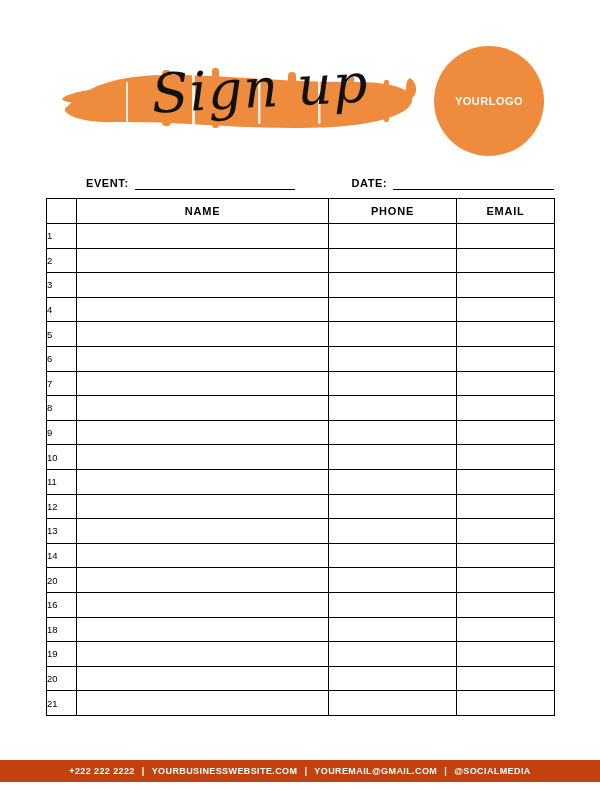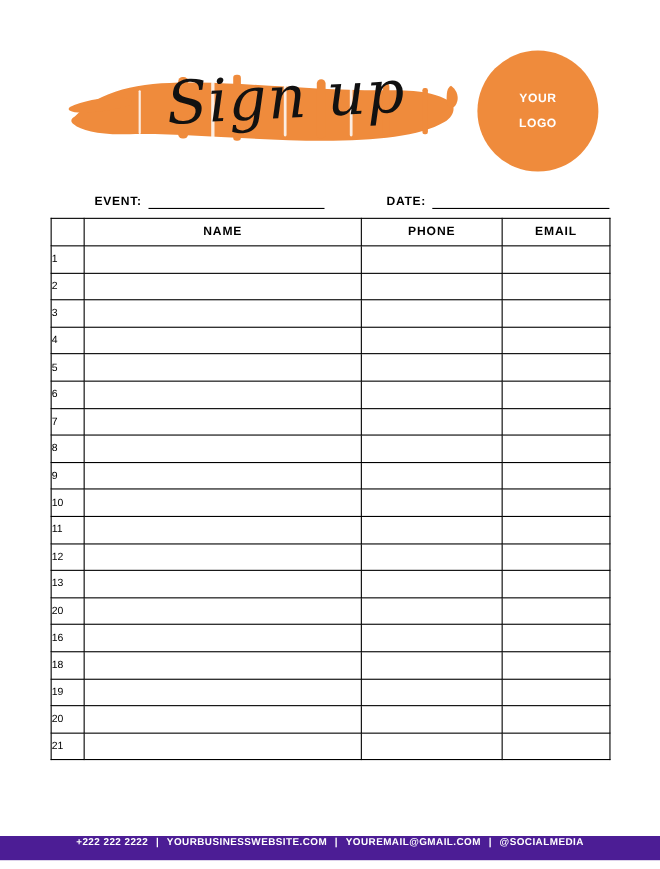--- a/index.html
+++ b/index.html
@@ -57,21 +57,21 @@
 
   .logo-circle {
     position: absolute;
     right: 56px;
     top: 18px;
     width: 110px;
     height: 110px;
     border-radius: 50%;
     background: #ef8b3c;
     display: flex;
-    flex-direction: column;
+    flex-direction: row;
     align-items: center;
     justify-content: center;
     color: #ffffff;
     font-size: 11px;
     font-weight: bold;
     letter-spacing: 0.5px;
     line-height: 22px;
   }
 
   
@@ -148,22 +148,23 @@
     font-size: 9.5px;
     color: #222222;
   }
 
   .footer-bar {
     position: absolute;
     left: 0;
     bottom: 8px;
     width: 600px;
     height: 22px;
-    background: #4c1d95;
+    background: #c2410c;
     display: flex;
+    align-items: center;
     justify-content: center;
     color: #ffffff;
     font-size: 9px;
     font-weight: bold;
     letter-spacing: 0.4px;
   }
   .footer-sep { padding: 0 7px; }
 </style>
 </head>
 <body>
@@ -296,20 +297,26 @@
             <td></td>
             <td></td>
           </tr>
           <tr>
             <td class="num">13</td>
             <td></td>
             <td></td>
             <td></td>
           </tr>
           <tr>
+            <td class="num">14</td>
+            <td></td>
+            <td></td>
+            <td></td>
+          </tr>
+          <tr>
             <td class="num">20</td>
             <td></td>
             <td></td>
             <td></td>
           </tr>
           <tr>
             <td class="num">16</td>
             <td></td>
             <td></td>
             <td></td>

